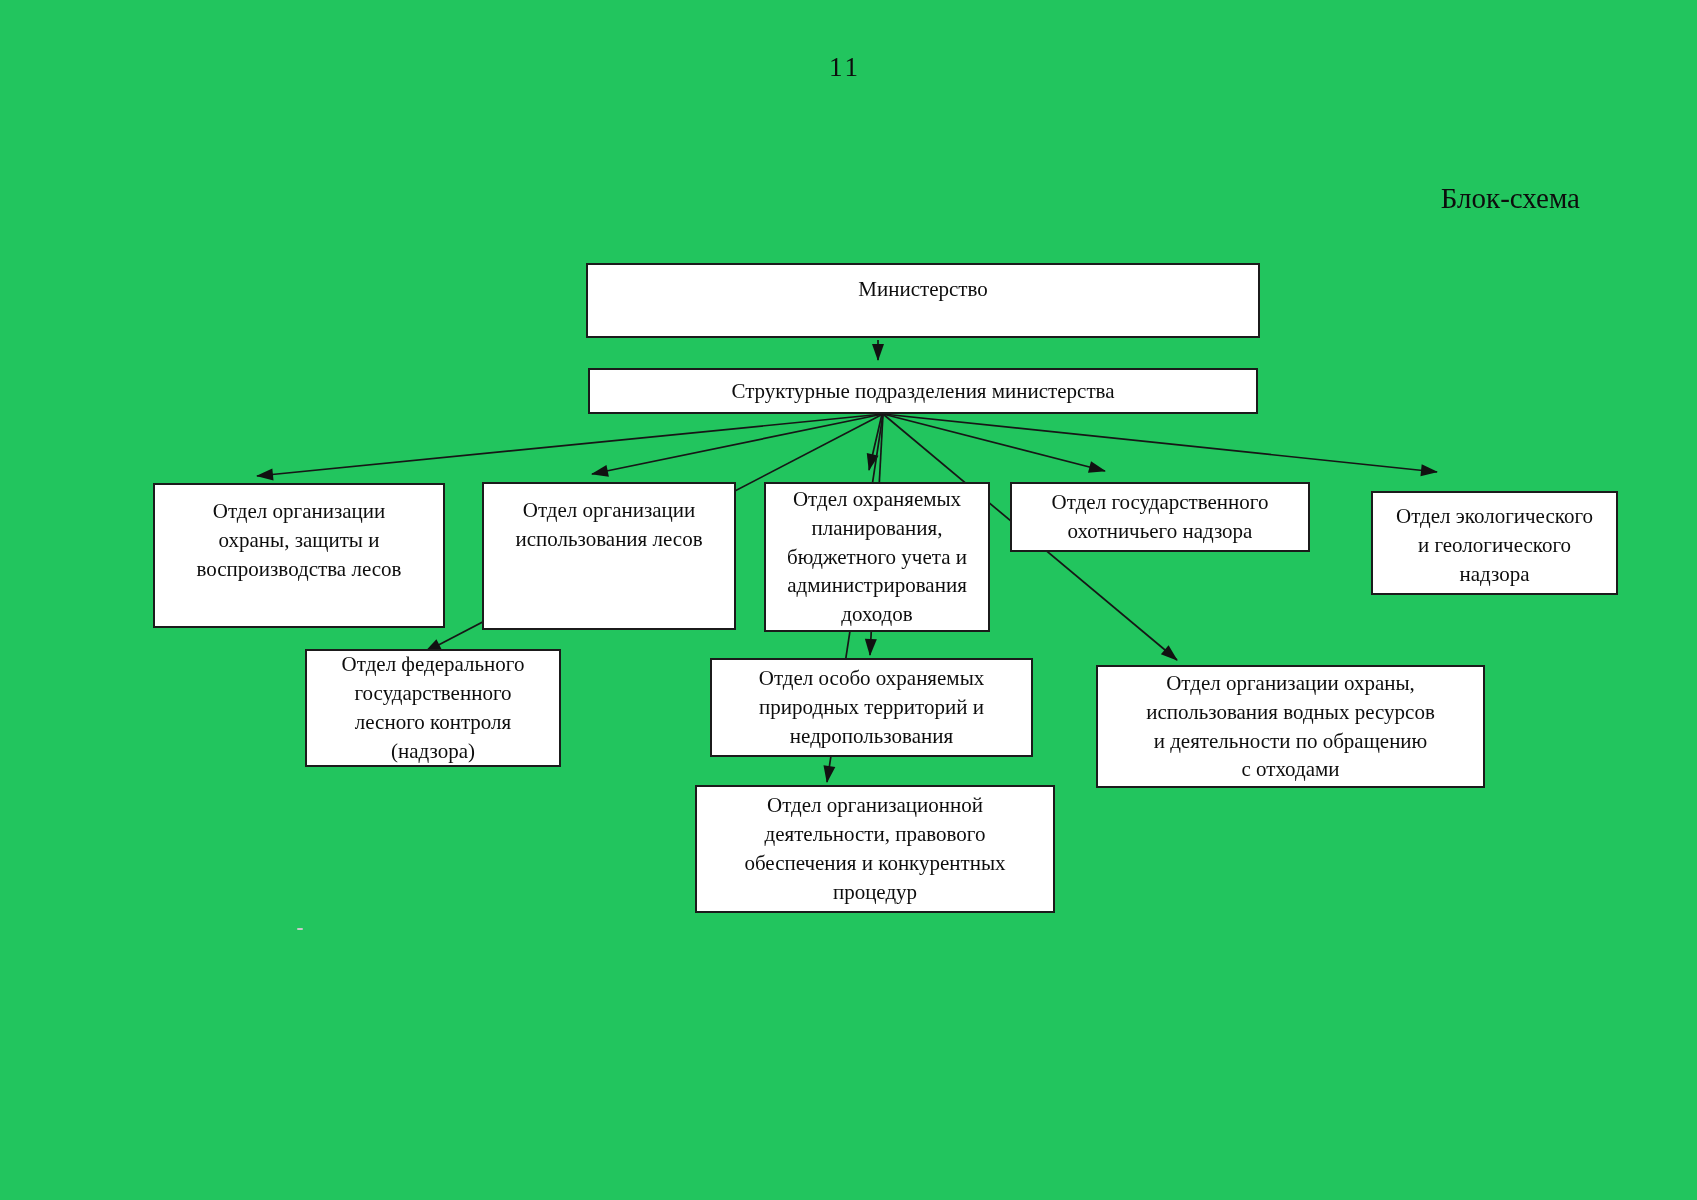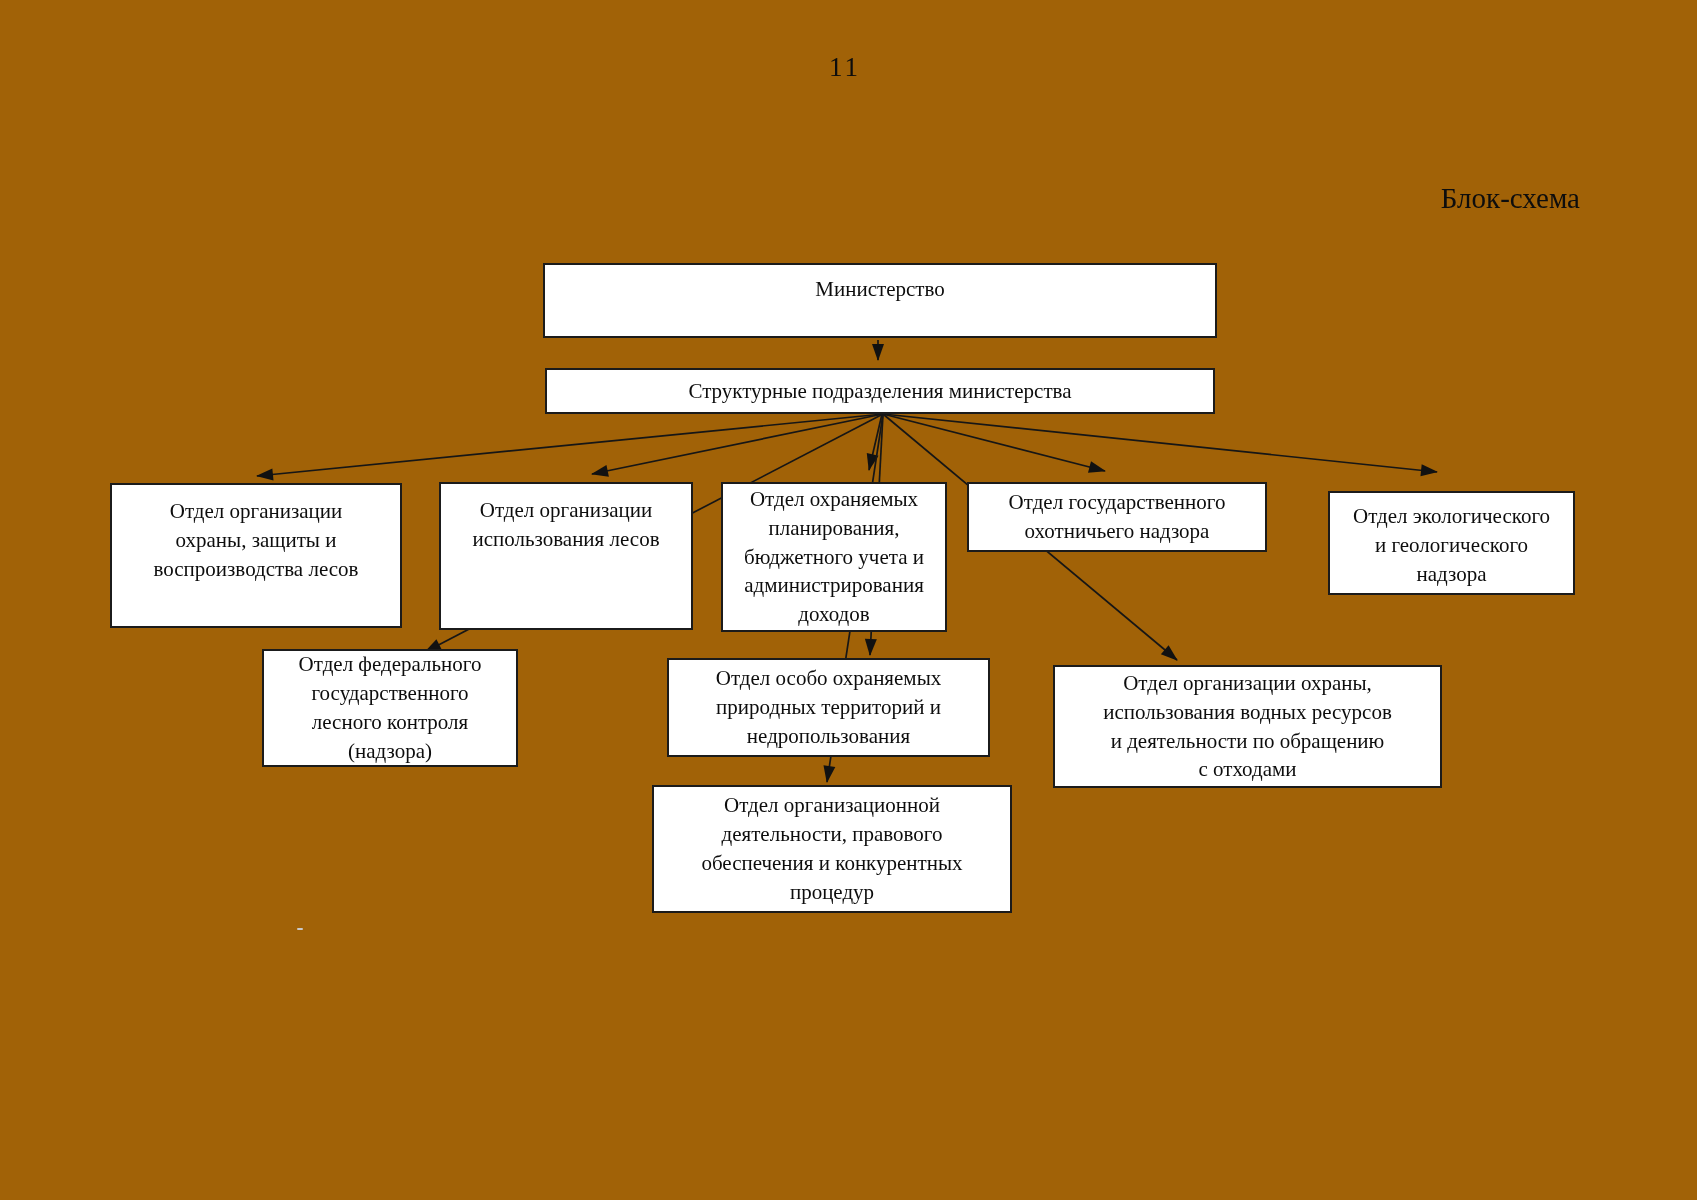--- a/index.html
+++ b/index.html
@@ -1,20 +1,20 @@
 <!DOCTYPE html>
 <html lang="ru"><head>
 <meta charset="utf-8">
 <style>
   html, body { margin: 0; padding: 0; background: #e8e8e8; }
   .page {
     position: relative;
     width: 1697px;
     height: 1200px;
-    background: #a16207;
+    background: #22c55e;
     overflow: hidden;
     font-family: "Liberation Serif", "DejaVu Serif", serif;
     color: #0d0d0d;
   }
   .page-number {
     position: absolute;
     left: 795px; top: 52px; width: 100px;
     text-align: center;
     font-size: 27px;
     letter-spacing: 3px;
@@ -36,20 +36,21 @@
     position: absolute;
     z-index: 2;
     box-sizing: border-box;
     background: #ffffff;
     border: 2px solid #1b1b1b;
     display: flex;
     justify-content: center;
     font-size: 21px;
     line-height: 1.38;
     text-align: center;
+    margin-left: 43px;
   }
   .box > span { display: block; width: 100%; }
   .v-top    { align-items: flex-start; }
   .v-center { align-items: center; }
   .speck {
     position: absolute;
     left: 297px; top: 928px;
     width: 6px; height: 2px;
     background: #c9c9c9;
     border-radius: 1px;

